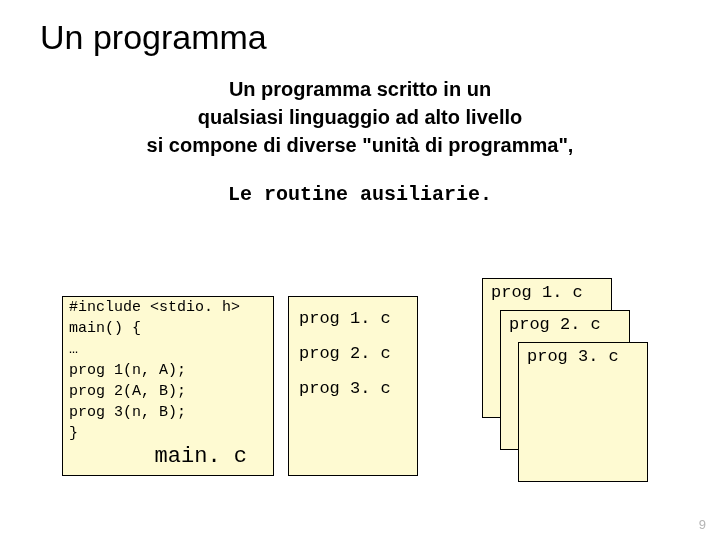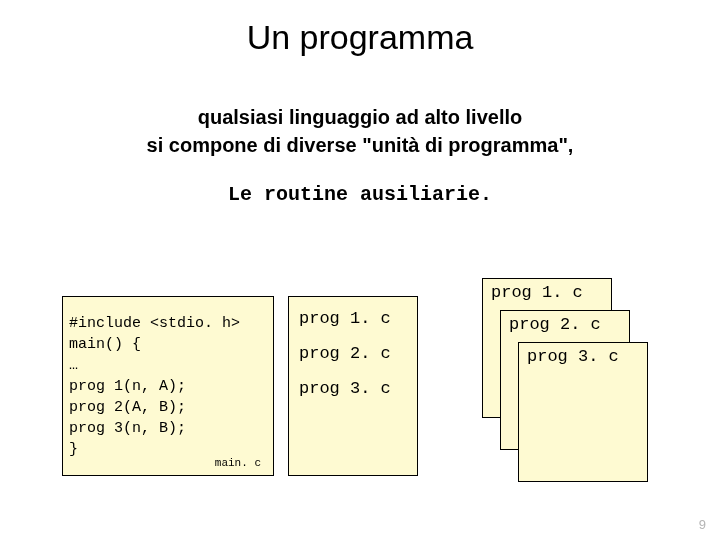--- a/index.html
+++ b/index.html
@@ -12,21 +12,20 @@
     position: relative;
     color: #000;
   }
   .slide {
     width: 720px;
     height: 540px;
     position: relative;
     padding: 10px 40px;
   }
   .title {
-    text-align: center;
     font-size: 34px;
     font-weight: 400;
     margin: 8px 0 18px 0;
     font-family: Verdana, Geneva, sans-serif;
   }
   .intro {
     text-align: center;
     font-size: 20px;
     font-weight: 700;
     line-height: 1.4;
@@ -44,33 +43,33 @@
     position: absolute;
     border: 1px solid #000;
     background: #fefad2;
     font-family: "Courier New", Courier, monospace;
   }
   .main-box {
     left: 62px;
     top: 296px;
     width: 212px;
     height: 180px;
-    padding: 16px 6px;
+    padding: 0 6px;
   }
   .main-code {
     font-size: 15px;
     line-height: 1.4;
     color: #000;
     white-space: pre;
   }
   .main-label {
     position: absolute;
-    right: 12px;
+    right: 26px;
     bottom: 6px;
-    font-size: 11px;
+    font-size: 22px;
     font-family: "Courier New", Courier, monospace;
   }
   .list-box {
     left: 288px;
     top: 296px;
     width: 130px;
     height: 180px;
     padding: 8px 10px;
   }
   .list-box div {
@@ -100,21 +99,21 @@
   }
 </style>
 </head>
 <body>
 
 <div class="slide">
 
   <h1 class="title">Un programma</h1>
 
   <div class="intro">
-    <br>
+    <span>Un programma scritto in un</span><br>
     <span>qualsiasi linguaggio ad alto livello</span><br>
     <span>si compone di diverse "unità di programma",</span><br>
   </div>
 
   <div class="subtitle">Le routine ausiliarie.</div>
 
   <div class="code-box main-box">
     <div class="main-code">#include &lt;stdio. h&gt;
 main() {
 …

